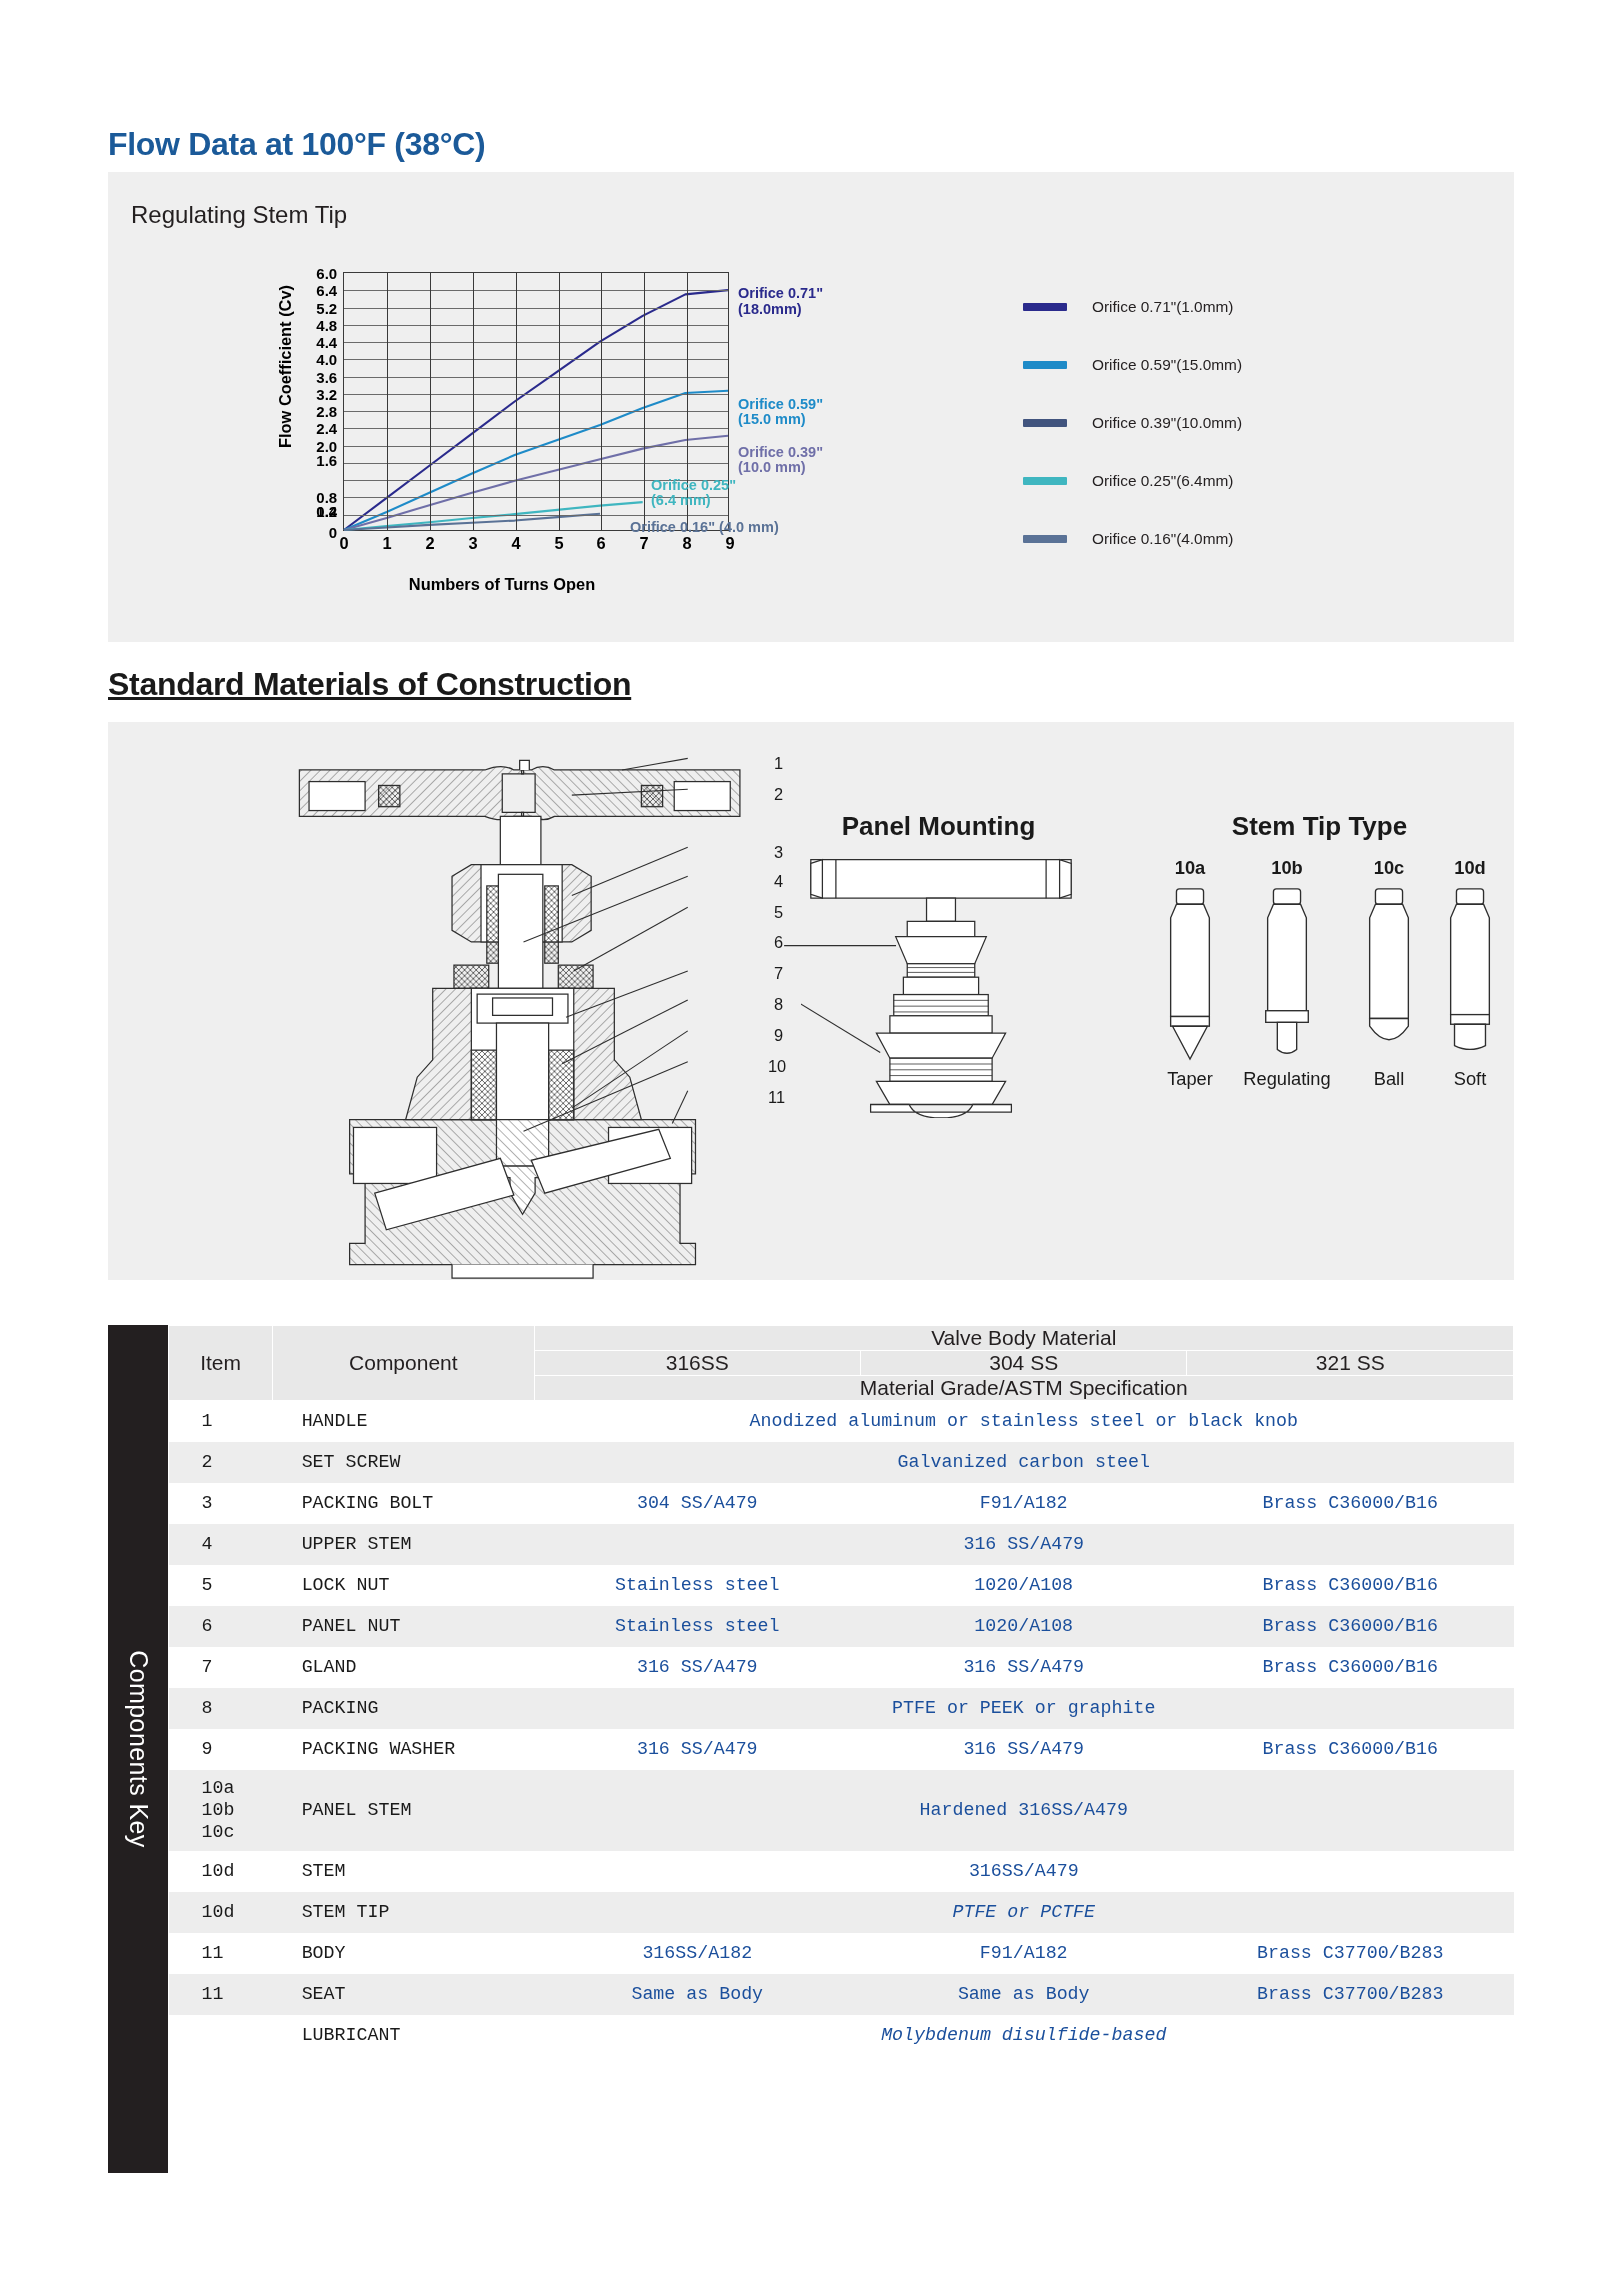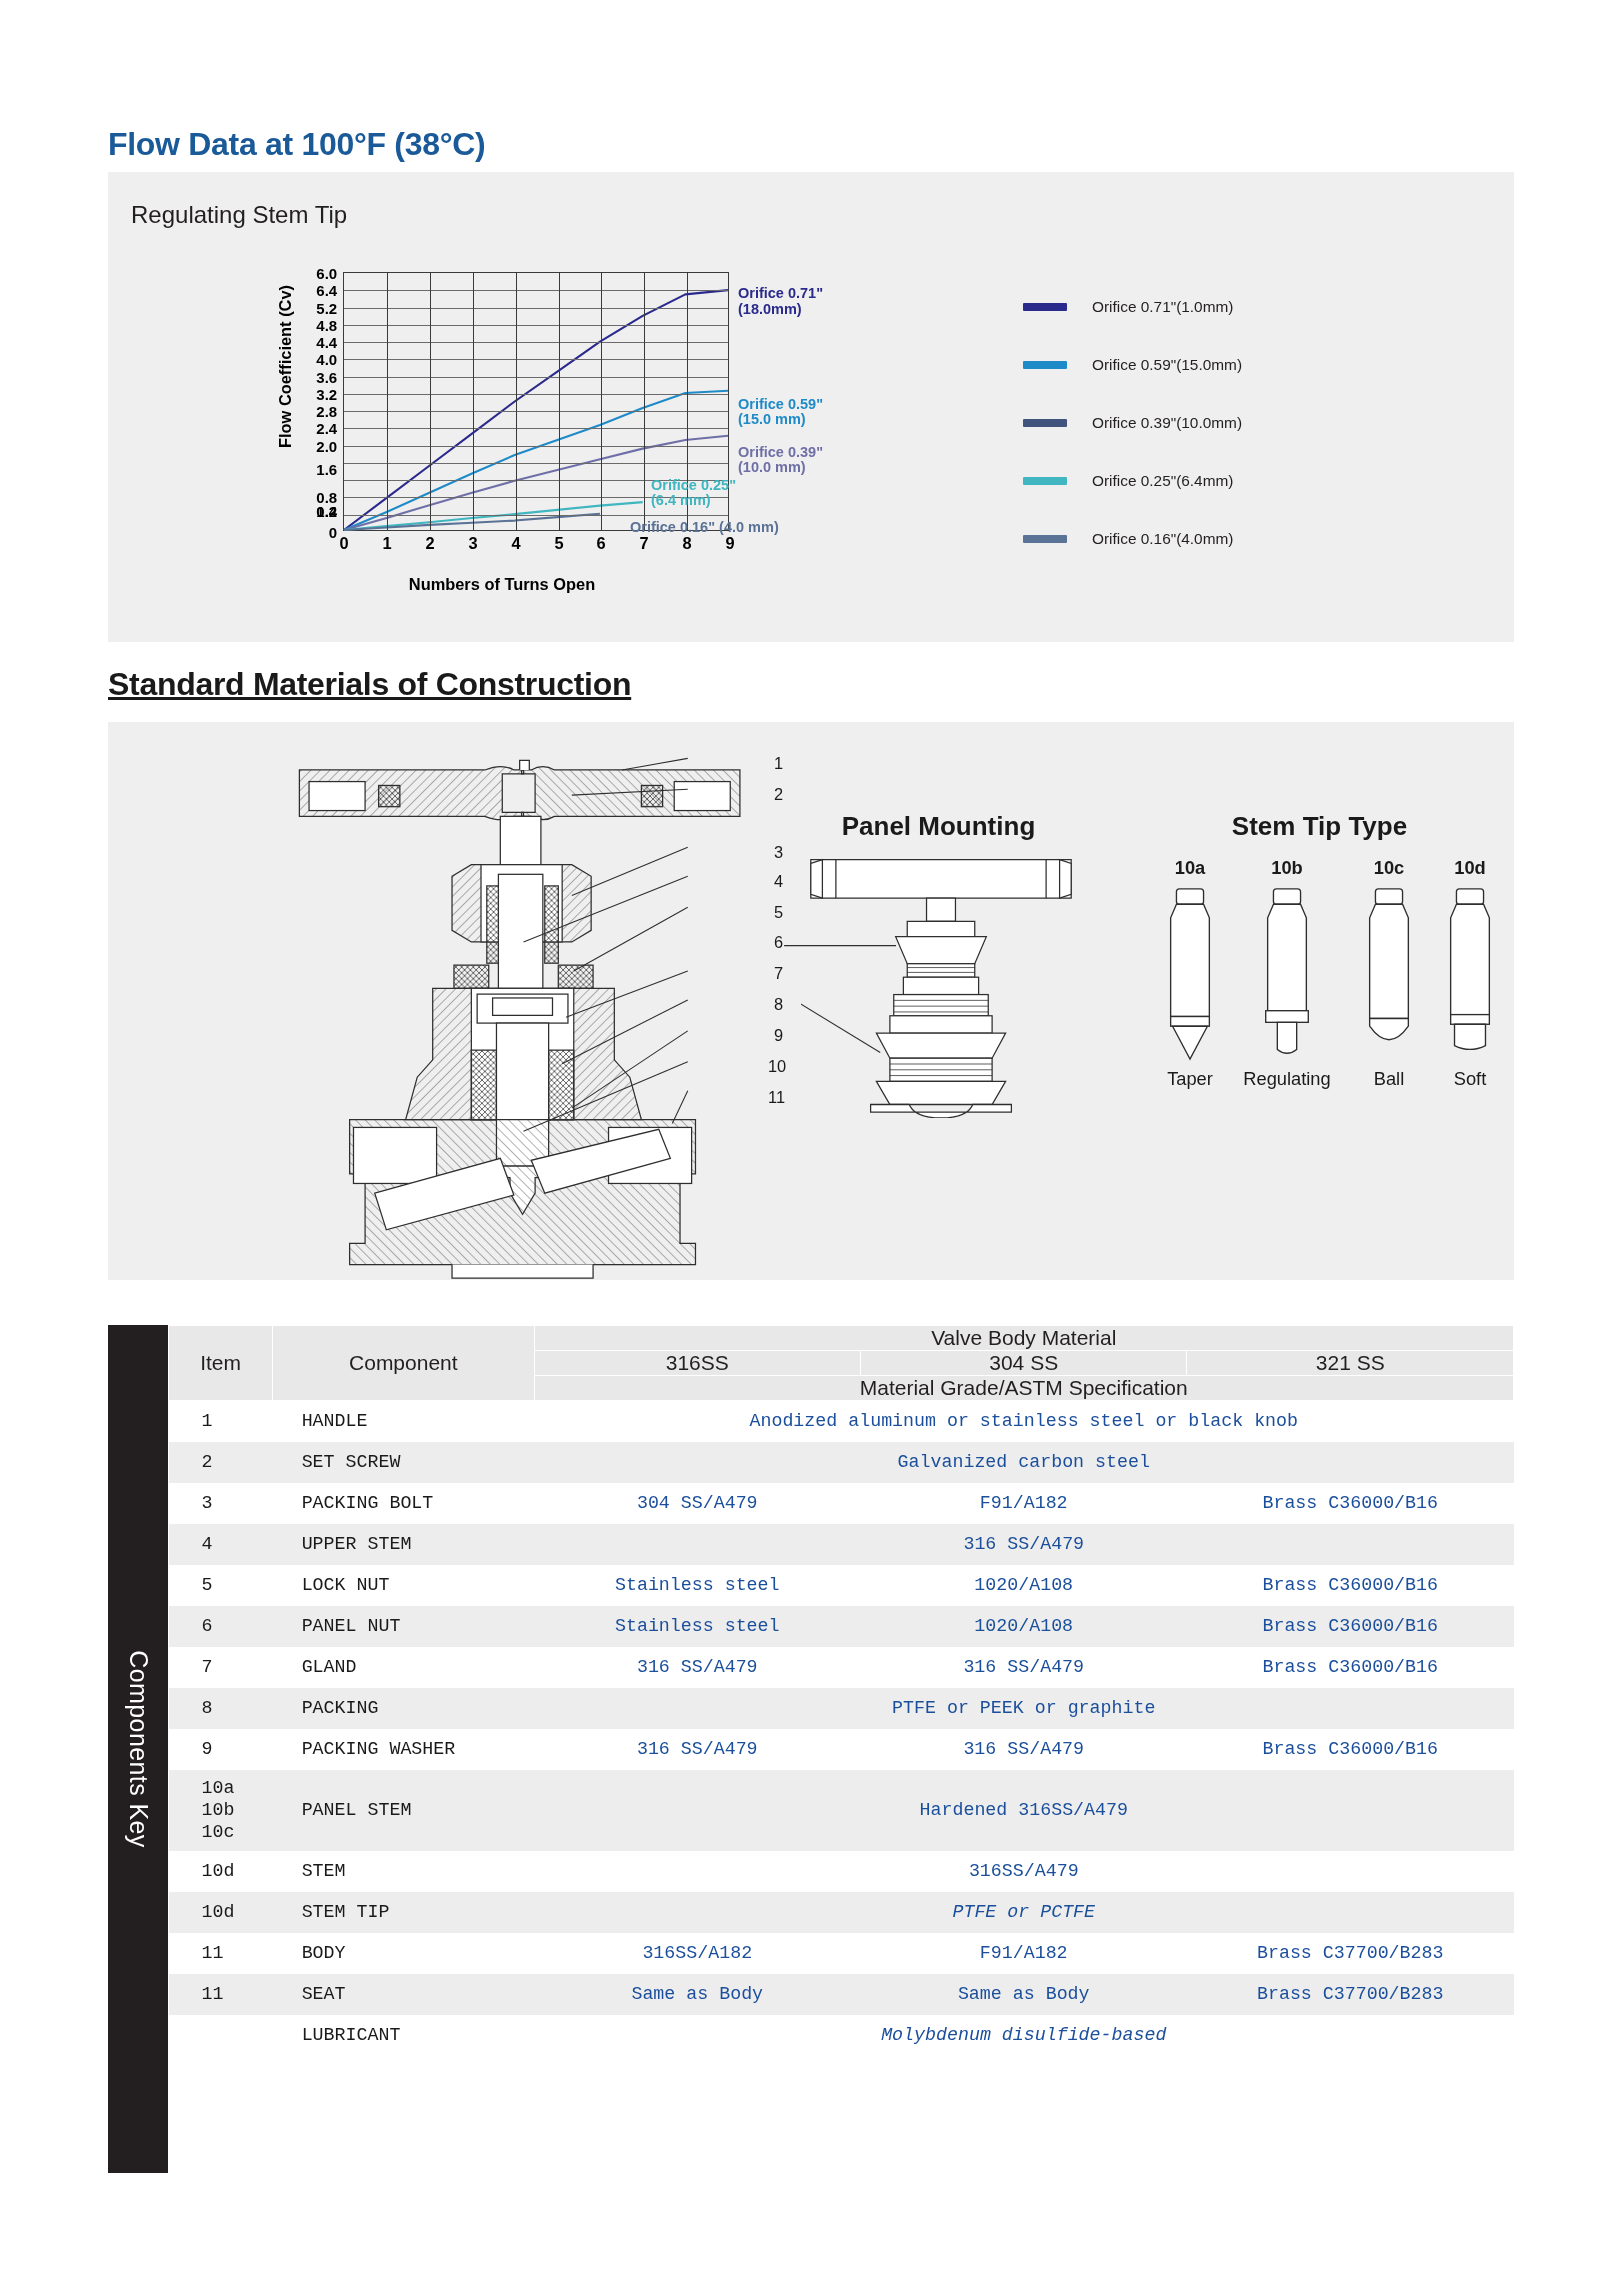--- a/index.html
+++ b/index.html
@@ -198,21 +198,21 @@
           <path d="M0.00,268.00 L44.44,265.32 L88.89,262.64 L133.33,260.41 L177.78,258.17 L222.22,254.60 L266.67,251.03" fill="none" stroke="#5a7296" stroke-width="2.2" stroke-linejoin="round"></path>
         </svg>
     <div class="ytick" style="top: 259px;">0</div>
         <div class="gl-h" style="top: 242px;"></div>
         <div class="ytick" style="top: 238px;">0.4</div>
         <div class="gl-h" style="top: 224px;"></div>
         <div class="ytick" style="top: 224px;">0.8</div>
         <div class="gl-h" style="top: 207px;"></div>
         <div class="ytick" style="top: 217px; margin-top: 21px;">1.2</div>
         <div class="gl-h" style="top: 190px;"></div>
-        <div class="ytick" style="top: 196px;">1.6</div>
+        <div class="ytick" style="top: 187px;">1.6</div>
         <div class="gl-h" style="top: 173px;"></div>
         <div class="ytick" style="top: 173px;">2.0</div>
         <div class="gl-h" style="top: 155px;"></div>
         <div class="ytick" style="top: 155px;">2.4</div>
         <div class="gl-h" style="top: 138px;"></div>
         <div class="ytick" style="top: 138px;">2.8</div>
         <div class="gl-h" style="top: 121px;"></div>
         <div class="ytick" style="top: 121px;">3.2</div>
         <div class="gl-h" style="top: 104px;"></div>
         <div class="ytick" style="top: 104px;">3.6</div>

